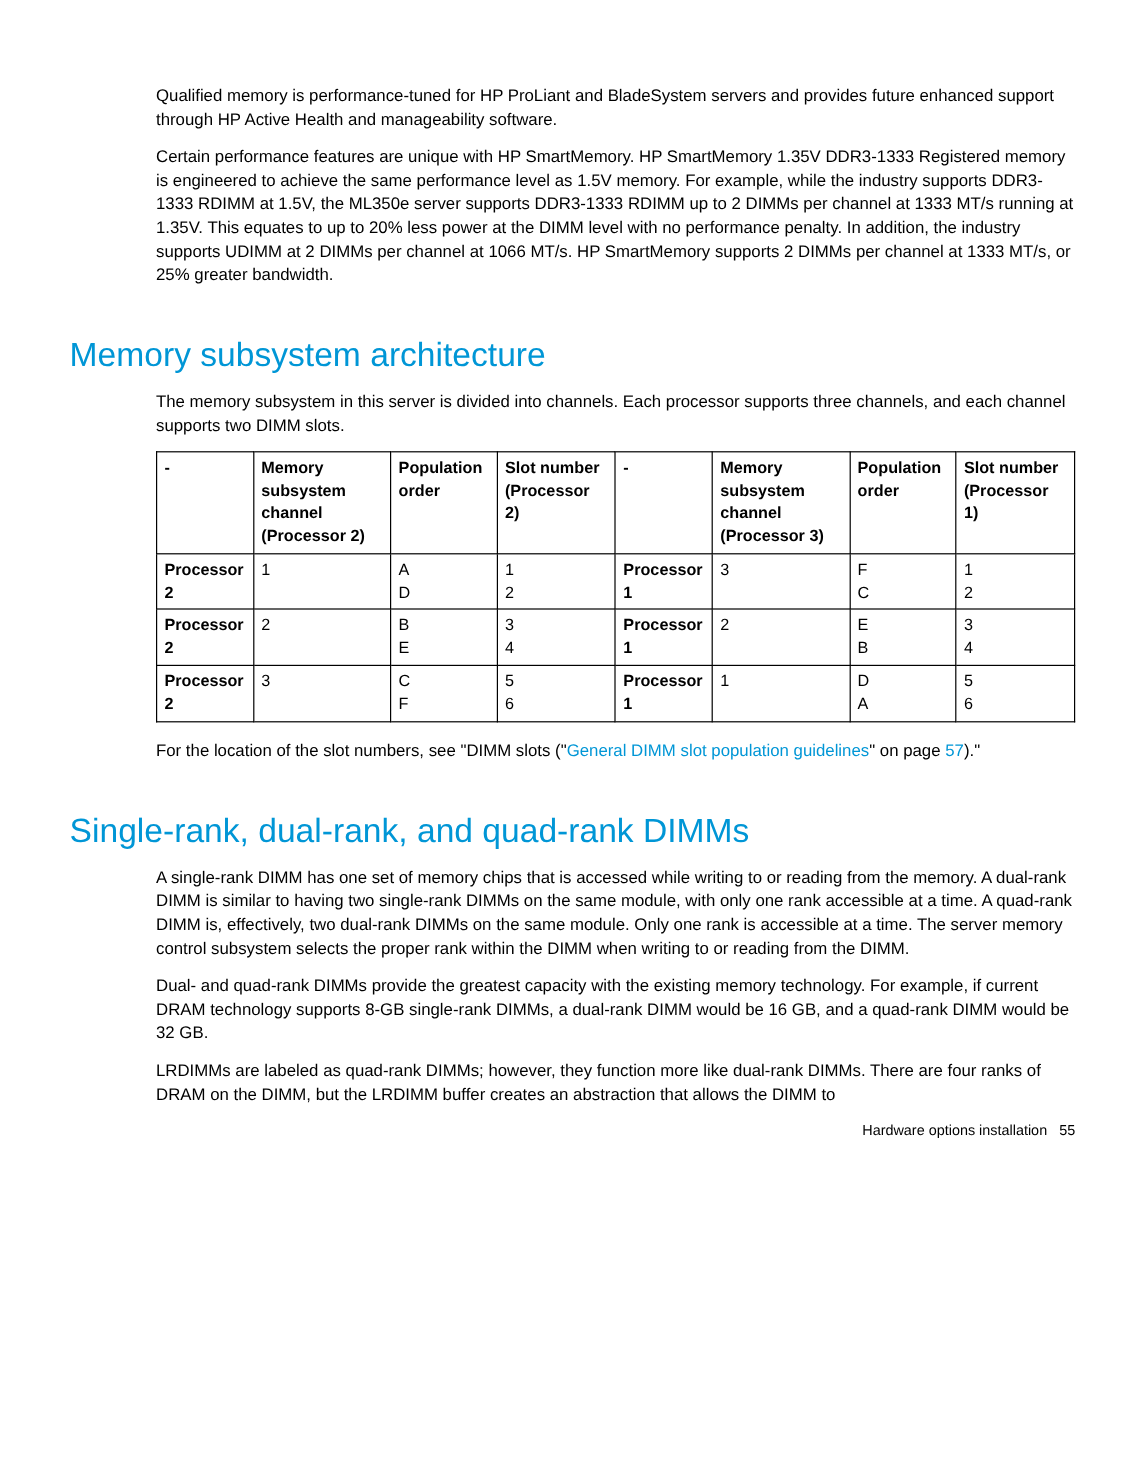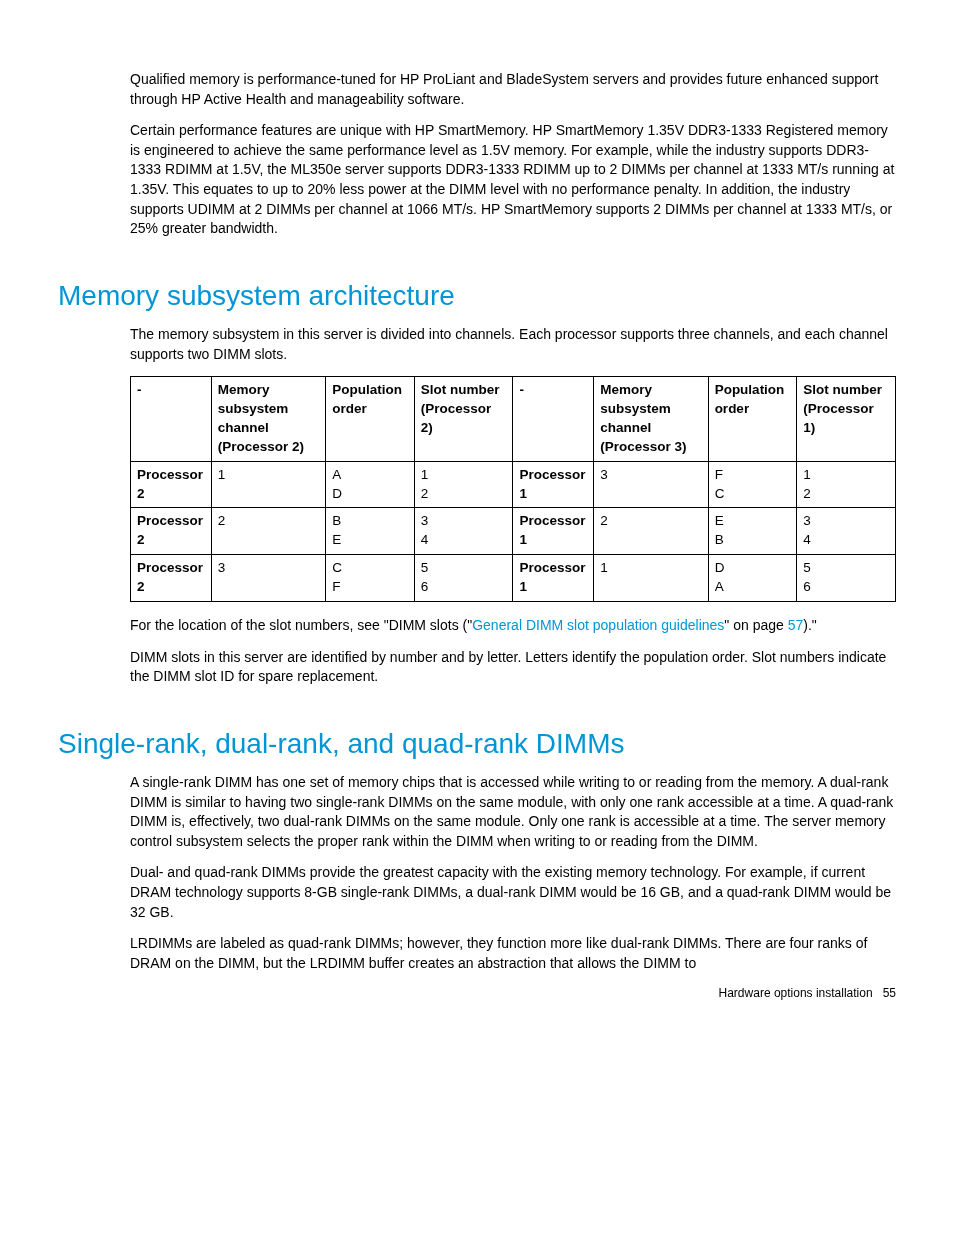--- a/index.html
+++ b/index.html
@@ -98,21 +98,20 @@
           <td>D<br>A</td>
           <td>5<br>6</td>
         </tr>
       </tbody>
   </table>
 
   <p>
     <span>For the location of the slot numbers, see "DIMM slots ("</span><a class="link">General DIMM slot population guidelines</a><span>" on page </span><a class="link">57</a><span>)."</span>
   </p>
 
-  <p>DIMM slots in this server are identified by number and by letter. Letters identify the population order. Slot numbers indicate the DIMM slot ID for spare replacement.</p>
 </div>
 
 <h2>Single-rank, dual-rank, and quad-rank DIMMs</h2>
 
 <div class="body-block">
   <p>A single-rank DIMM has one set of memory chips that is accessed while writing to or reading from the memory. A dual-rank DIMM is similar to having two single-rank DIMMs on the same module, with only one rank accessible at a time. A quad-rank DIMM is, effectively, two dual-rank DIMMs on the same module. Only one rank is accessible at a time. The server memory control subsystem selects the proper rank within the DIMM when writing to or reading from the DIMM.</p>
   <p>Dual- and quad-rank DIMMs provide the greatest capacity with the existing memory technology. For example, if current DRAM technology supports 8-GB single-rank DIMMs, a dual-rank DIMM would be 16 GB, and a quad-rank DIMM would be 32 GB.</p>
   <p>LRDIMMs are labeled as quad-rank DIMMs; however, they function more like dual-rank DIMMs. There are four ranks of DRAM on the DIMM, but the LRDIMM buffer creates an abstraction that allows the DIMM to</p>
 </div>
 

